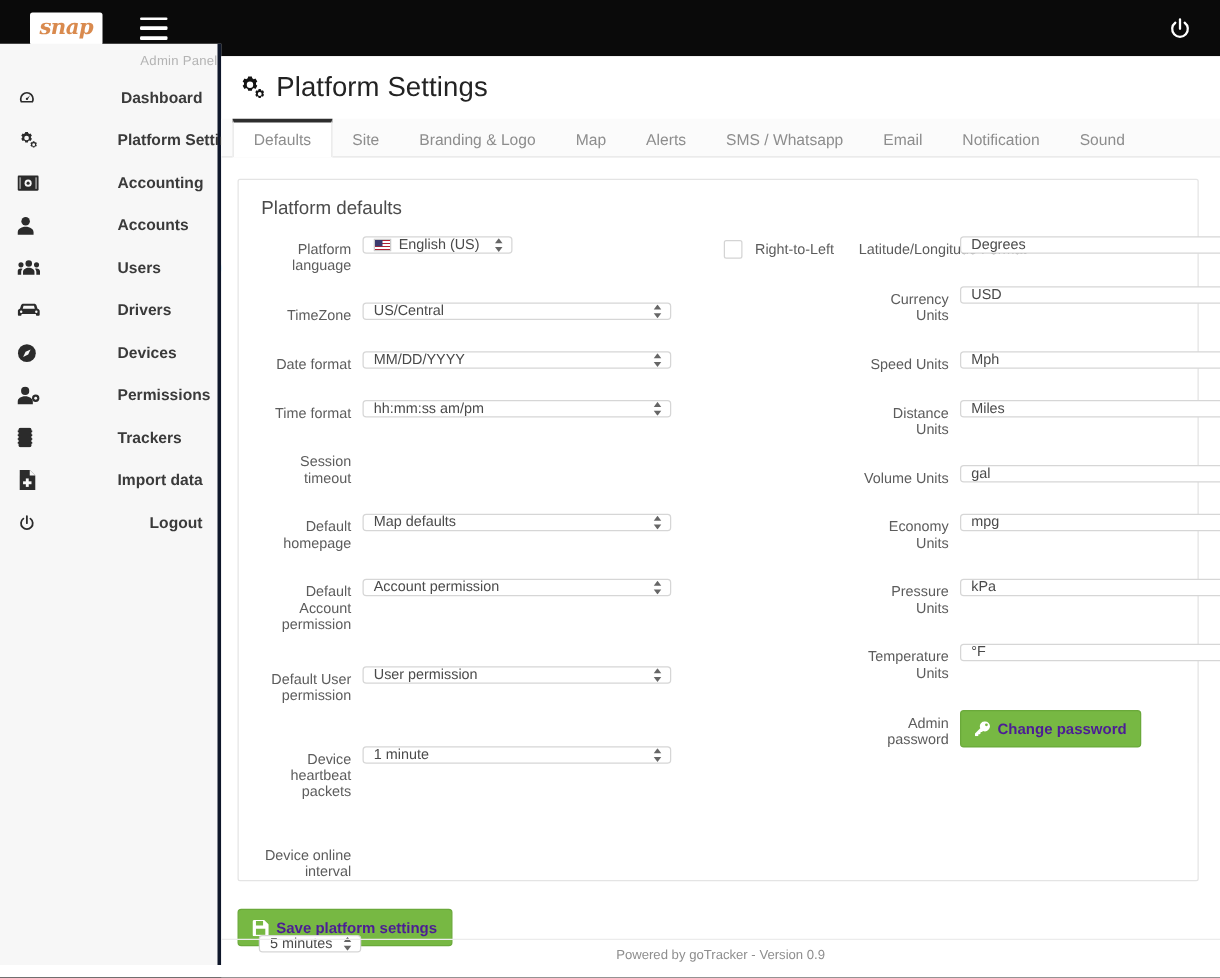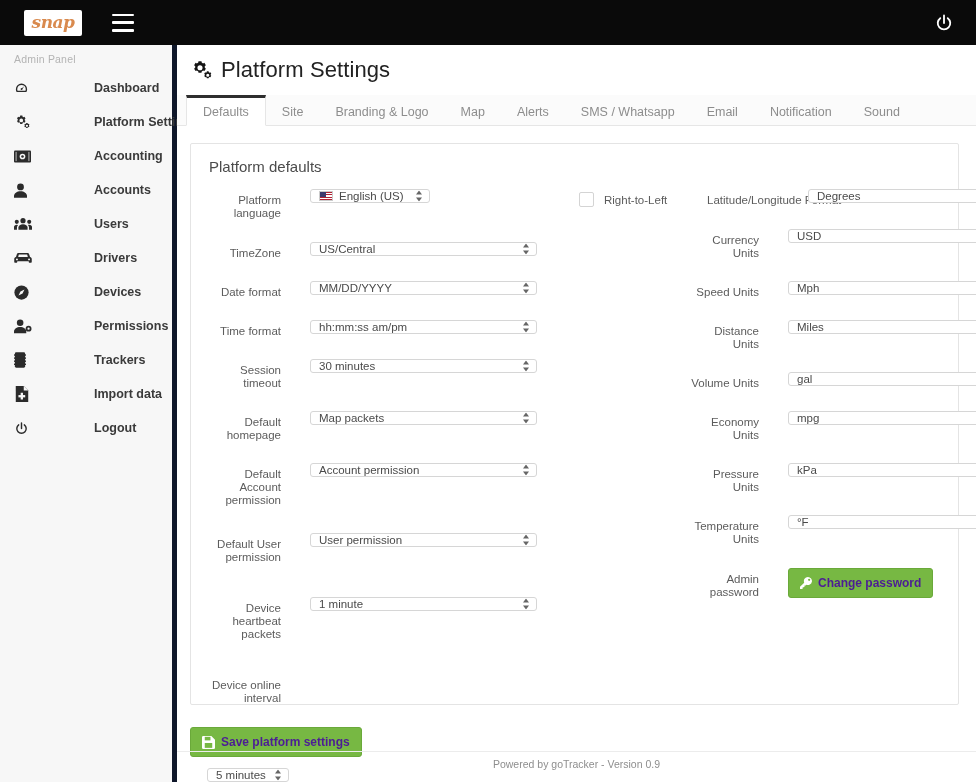--- a/index.html
+++ b/index.html
@@ -34,23 +34,24 @@
   }
   .hamburger span { display: block; height: 2.5px; background: #ffffff; border-radius: 1px; }
   .power-btn {
     position: absolute; right: 22px; top: 13px;
     width: 20px; height: 20px; cursor: pointer;
     color: #ffffff;
   }
 
   
   .sidebar {
-    position: absolute; left: 0; top: 45px; width: 177px; height: 737px;
+    position: absolute; left: 0; top: 35px; width: 177px; height: 737px;
     background: #f7f7f7;
-    border-right: 5px solid #0f172a;
+    border-right: 3px solid #0f172a;
+    text-align: right;
   }
   .sidebar-header {
     padding: 8px 0 6px 14px;
     font-size: 10.5px; color: #b4b4b4; letter-spacing: .2px;
   }
   .nav-item {
     display: flex; align-items: center;
     height: 34px; padding: 0 12px 0 14px;
     color: #3a3a3a; font-size: 12.5px; font-weight: 700;
     cursor: pointer; position: relative; gap: 48px;
@@ -110,21 +111,21 @@
     padding: 14px 16px 0 16px;
   }
   .panel-title {
     font-size: 15px; color: #4b4b4b; font-weight: 400;
     margin: 0 0 14px 2px;
   }
   .cols { display: flex; }
   .col-left { width: 330px; flex: 0 0 330px; }
   .col-right { width: 368px; flex: 0 0 368px; margin-left: 42px; }
 
-  .frow { display: flex; align-items: flex-start; margin-bottom: 12px; gap: 20px; }
+  .frow { display: flex; align-items: flex-start; margin-bottom: 12px; }
   .flabel {
     width: 74px; flex: 0 0 74px; text-align: right;
     padding-top: 5px; margin-right: 9px;
     font-size: 11.5px; color: #5c5c5c; line-height: 13px;
   }
   .flabel.clip { white-space: nowrap; overflow: visible; }
 
   .sel {
     position: relative; flex: 1 1 auto;
     height: 14px; background: #fff;
@@ -428,35 +429,26 @@
                   <svg width="8" height="11" viewBox="0 0 8 11" fill="#666">
                     <path d="M4 0 7 4H1z"></path>
                     <path d="M4 11 1 7h6z"></path>
                   </svg>
                 </span>
             </div>
           </div>
 
           <div class="frow" style="margin-top:21px;">
             <div class="flabel">Session timeout</div>
-            <div class="sel">
-              <span>30 minutes</span>
-              <span class="spin">
-                  <svg width="8" height="11" viewBox="0 0 8 11" fill="#666">
-                    <path d="M4 0 7 4H1z"></path>
-                    <path d="M4 11 1 7h6z"></path>
-                  </svg>
-                </span>
-            </div>
           </div>
 
           <div class="frow" style="margin-top:21px;">
             <div class="flabel">Default homepage</div>
             <div class="sel">
-              <span>Map packets</span>
+              <span>Map defaults</span>
               <span class="spin">
                   <svg width="8" height="11" viewBox="0 0 8 11" fill="#666">
                     <path d="M4 0 7 4H1z"></path>
                     <path d="M4 11 1 7h6z"></path>
                   </svg>
                 </span>
             </div>
           </div>
 
           <div class="frow" style="margin-top:21px;">

